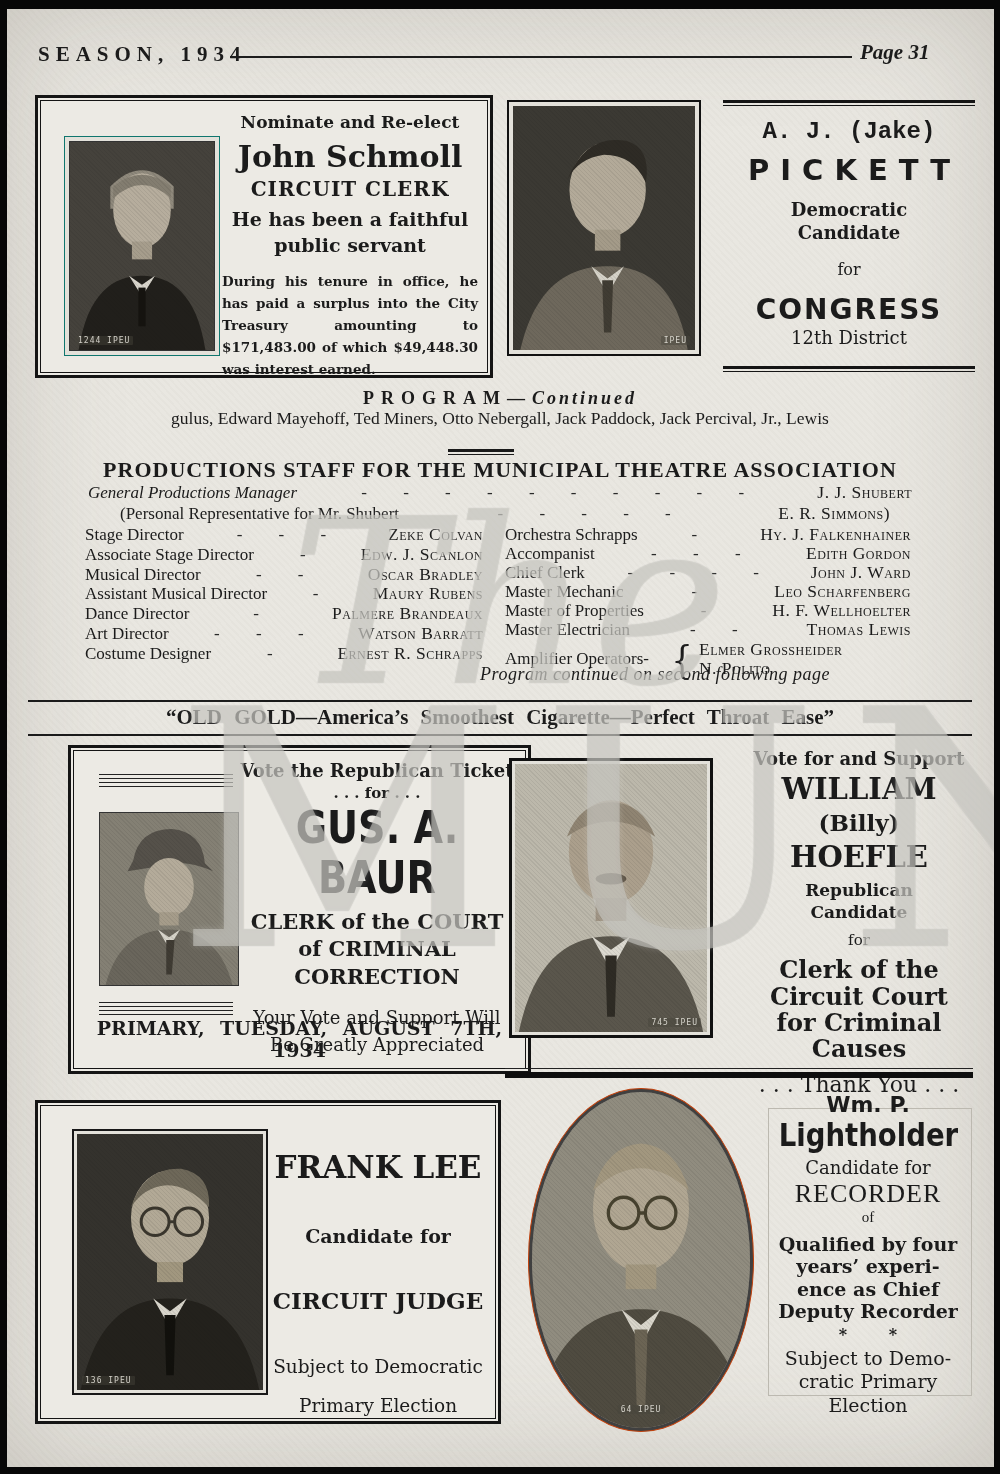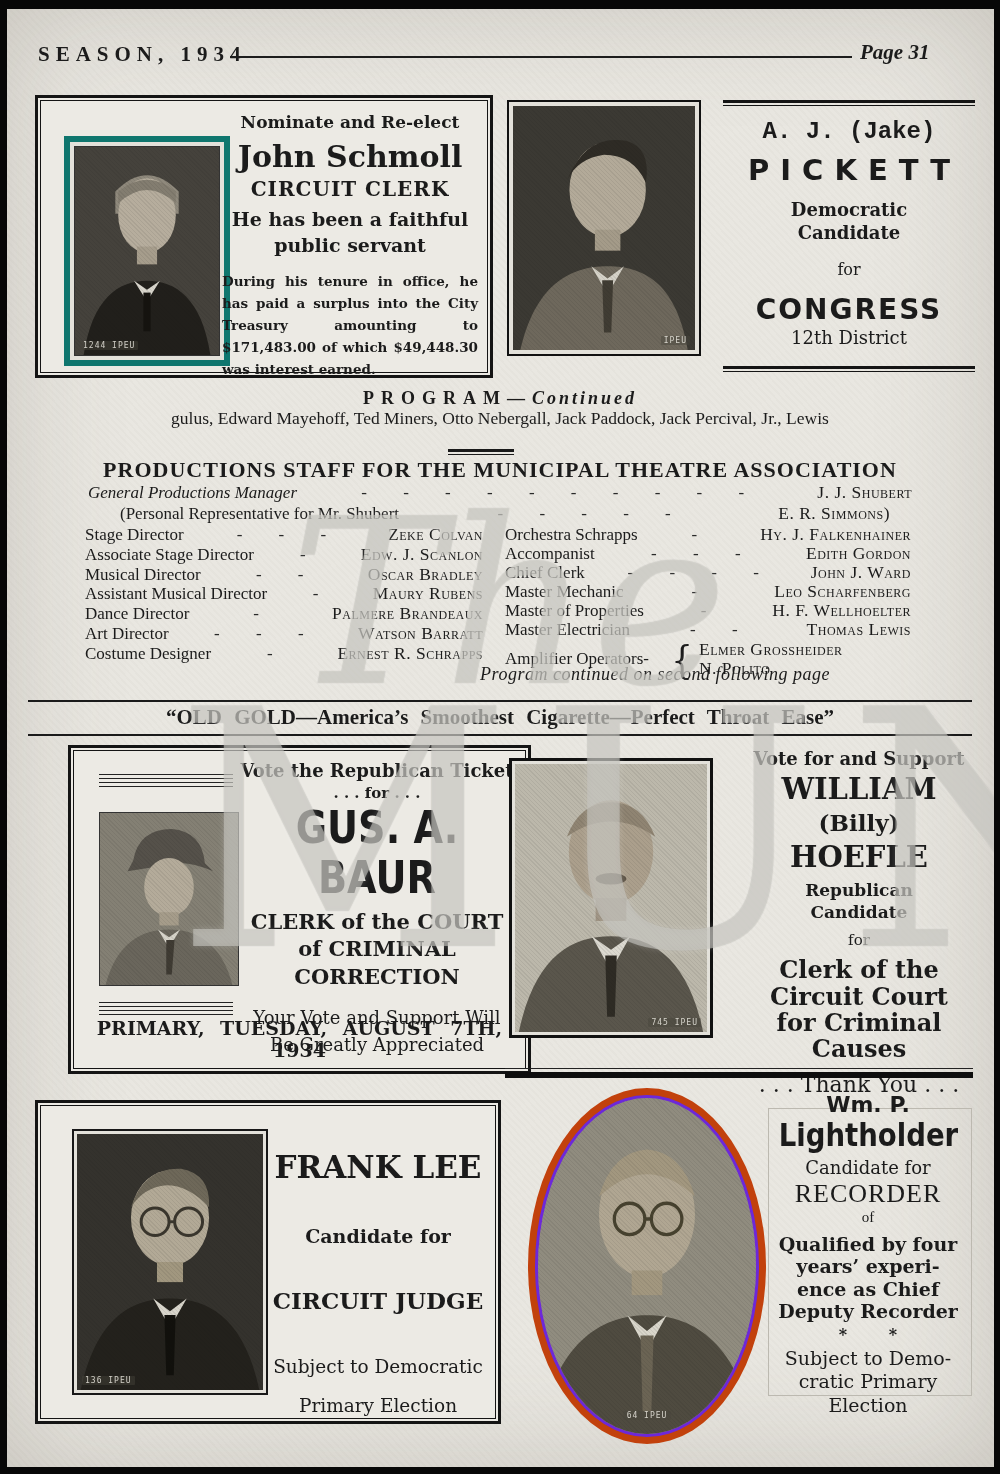--- a/index.html
+++ b/index.html
@@ -36,21 +36,21 @@
   .pframe{position:absolute;background:#e3e1da;}
   .portrait{position:relative;width:100%;height:100%;overflow:hidden;}
   .portrait svg{display:block;width:100%;height:100%;}
   .portrait::after{content:"";position:absolute;inset:0;pointer-events:none;
      background:repeating-linear-gradient(45deg,rgba(20,20,20,.07) 0 1px,transparent 1px 3px);}
   .stamp{position:absolute;bottom:5px;font:8px "DejaVu Sans Mono",monospace;letter-spacing:1px;
      color:rgba(235,233,224,.85);background:rgba(70,68,60,.45);padding:0 3px;z-index:3;border-radius:1px;}
 
   
   #schmoll{left:35px;top:95px;width:452px;height:277px;}
-  #schmoll-photo{left:26px;top:38px;width:146px;height:210px;border:6px solid #0f766e;padding:4px;}
+  #schmoll-photo{left:26px;top:38px;width:146px;height:210px;border:1px solid #0f766e;padding:4px;}
   #schmoll-photo .portrait{border:1px solid #333;box-sizing:border-box;}
   #schmoll-text{left:184px;top:14px;width:256px;}
   .sm-n1{font-size:17px;}
   .sm-name{font-size:30px;margin-top:7px;}
   .sm-office{font-size:20px;margin-top:3px;letter-spacing:1px;}
   .sm-tag{font-size:19px;margin-top:6px;line-height:1.35;}
   .sm-para{font-size:13.5px;margin-top:13px;text-align:justify;line-height:1.62;}
 
   
   #cphoto{left:507px;top:100px;width:182px;height:244px;border:2px solid #111;padding:4px;}
@@ -127,22 +127,22 @@
   #lee-photo{left:34px;top:26px;width:186px;height:256px;border:2px solid #181818;padding:3px;}
   #lee-text{left:234px;top:46px;width:212px;}
   .fl-name{font-size:31px;}
   .fl-cand{font-size:19px;margin-top:40px;}
   .fl-office{font-size:23px;margin-top:40px;}
   .fl-sub{font-size:18.5px;margin-top:42px;}
   .fl-sub2{font-size:18.5px;margin-top:18px;}
 
   
   #lh-box{left:768px;top:1108px;width:202px;height:286px;border:1px solid #bcb9b0;}
-  #lh-oval{left:528px;top:1088px;width:218px;height:336px;border:7px solid #c2410c;border-radius:50%;
-      padding:3px;background:#6d28d9;}
+  #lh-oval{left:528px;top:1088px;width:218px;height:336px;border:1px solid #c2410c;border-radius:50%;
+      padding:3px;background:#404040;}
   #lh-oval .portrait{border-radius:50%;}
   #lh-oval .stamp{left:50%;transform:translateX(-50%);bottom:14px;}
   #lh-text{left:760px;top:1092px;width:216px;}
   .lh-wmp{font-size:22px;}
   .lh-name{font-size:29px;display:inline-block;transform:scale(.95,1.1);margin-top:1px;}
   .lh-cand{font-size:18px;margin-top:5px;}
   .lh-rec{font-size:26px;letter-spacing:1px;margin-top:1px;}
   .lh-of{font-size:15px;}
   .lh-deeds{font-size:26px;letter-spacing:2px;}
   .lh-q{font-size:19px;line-height:1.18;margin-top:7px;}

